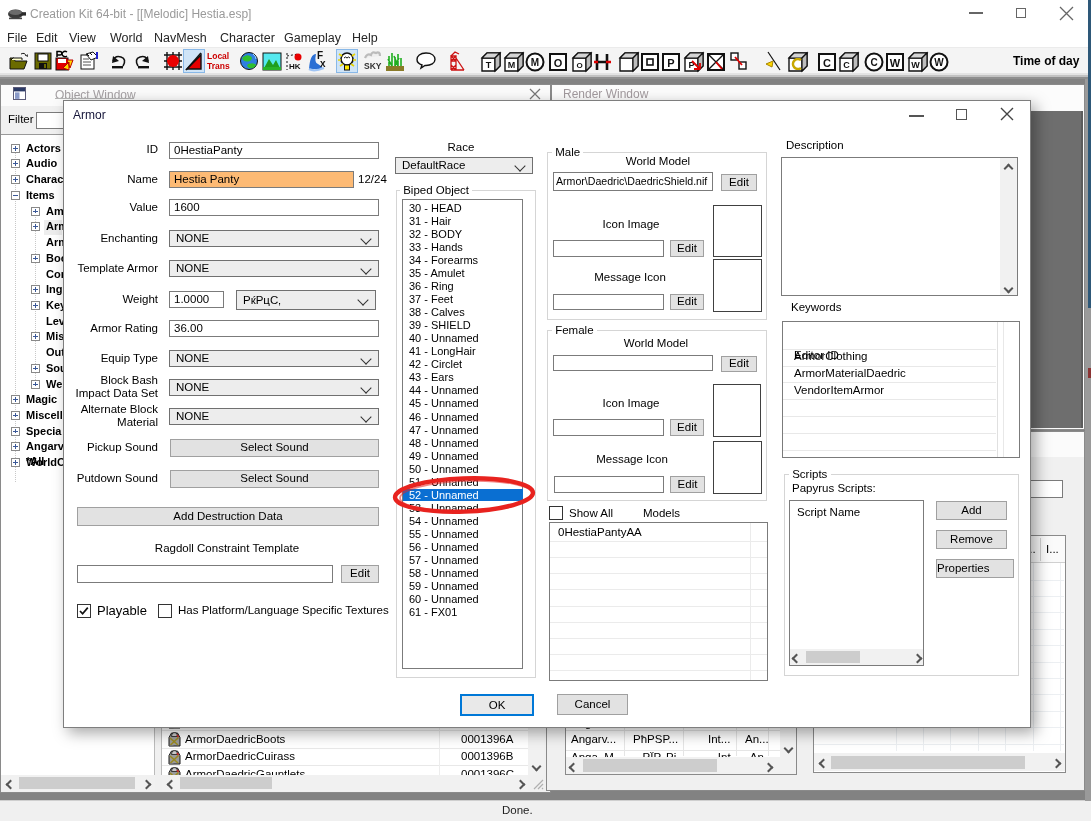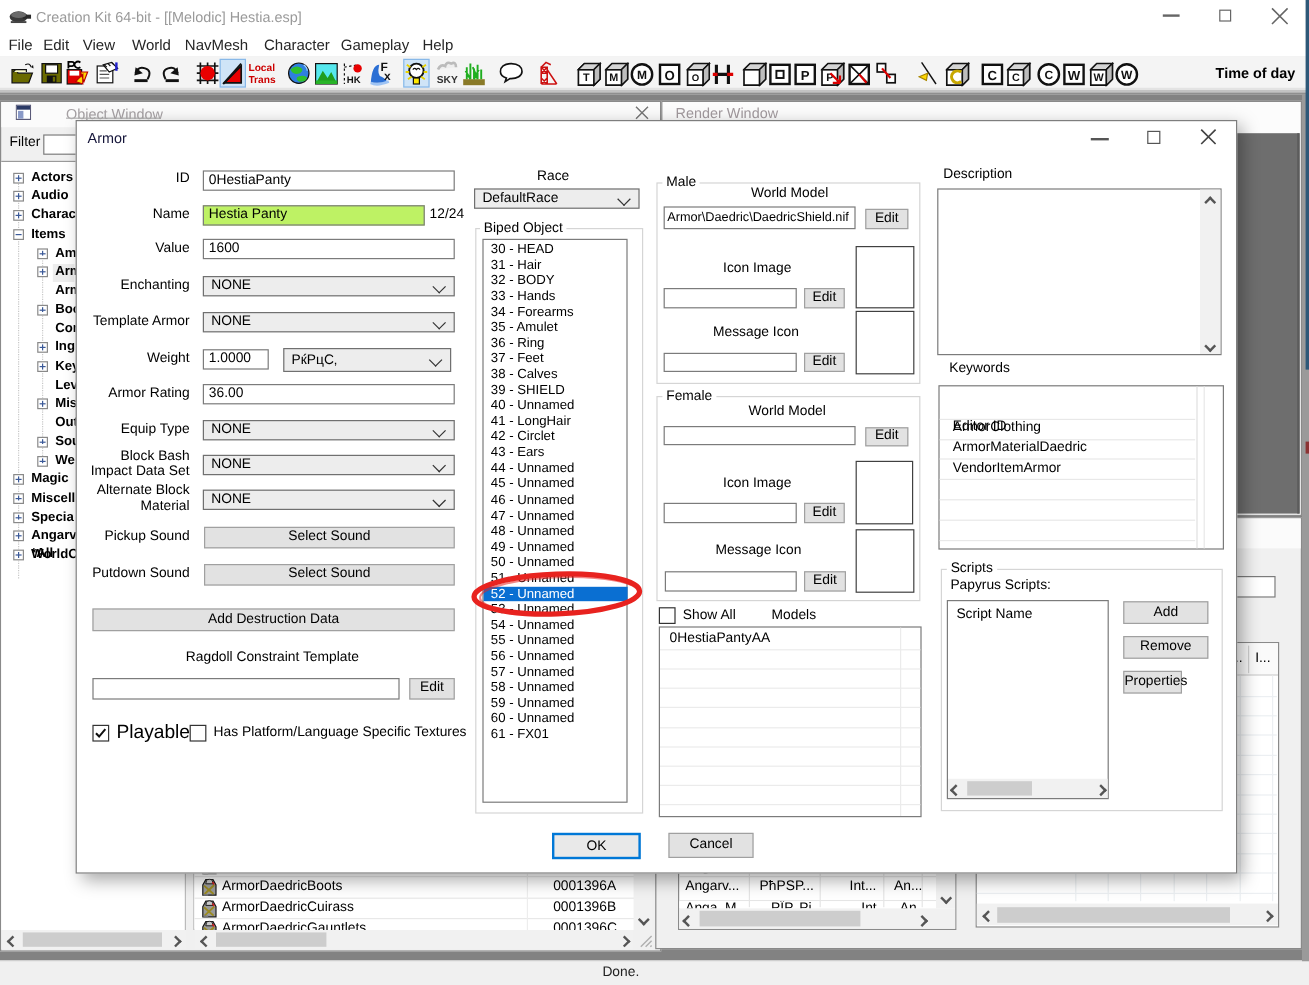--- a/index.html
+++ b/index.html
@@ -460,21 +460,21 @@
 <div class="a" style="left:0px;top:291.8px;width:158px;height:15.5px;line-height:15.5px;font-size:11.5px;color:#000;text-align:right;white-space:nowrap;">Weight</div>
 <div class="a" style="left:0px;top:320.8px;width:158px;height:15.5px;line-height:15.5px;font-size:11.5px;color:#000;text-align:right;white-space:nowrap;">Armor Rating</div>
 <div class="a" style="left:0px;top:350.8px;width:158px;height:15.5px;line-height:15.5px;font-size:11.5px;color:#000;text-align:right;white-space:nowrap;">Equip Type</div>
 <div class="a" style="left:0px;top:373.2px;width:158px;height:15.5px;line-height:15.5px;font-size:11.5px;color:#000;text-align:right;white-space:nowrap;">Block Bash</div>
 <div class="a" style="left:0px;top:386.2px;width:158px;height:15.5px;line-height:15.5px;font-size:11.5px;color:#000;text-align:right;white-space:nowrap;">Impact Data Set</div>
 <div class="a" style="left:0px;top:402.2px;width:158px;height:15.5px;line-height:15.5px;font-size:11.5px;color:#000;text-align:right;white-space:nowrap;">Alternate Block</div>
 <div class="a" style="left:0px;top:415.2px;width:158px;height:15.5px;line-height:15.5px;font-size:11.5px;color:#000;text-align:right;white-space:nowrap;">Material</div>
 <div class="a" style="left:0px;top:439.8px;width:158px;height:15.5px;line-height:15.5px;font-size:11.5px;color:#000;text-align:right;white-space:nowrap;">Pickup Sound</div>
 <div class="a" style="left:0px;top:471.2px;width:158px;height:15.5px;line-height:15.5px;font-size:11.5px;color:#000;text-align:right;white-space:nowrap;">Putdown Sound</div>
 <div class="a " style="left:169px;top:142px;width:210px;height:17px;background:#fff;border:1px solid #7b7b7b;box-sizing:border-box;font-size:11.5px;line-height:15px;padding-left:4px;white-space:nowrap;overflow:hidden">0HestiaPanty</div>
-<div class="a " style="left:169px;top:171px;width:185px;height:17px;background:#bef264;border:1px solid #7b7b7b;box-sizing:border-box;font-size:11.5px;line-height:15px;padding-left:4px;white-space:nowrap;overflow:hidden">Hestia Panty</div>
+<div class="a " style="left:169px;top:171px;width:185px;height:17px;background:#fdba74;border:1px solid #7b7b7b;box-sizing:border-box;font-size:11.5px;line-height:15px;padding-left:4px;white-space:nowrap;overflow:hidden">Hestia Panty</div>
 <div class="a " style="left:358px;top:171.8px;height:15.5px;line-height:15.5px;font-size:11.5px;color:#000;white-space:nowrap;text-align:right;">12/24</div>
 <div class="a " style="left:169px;top:199px;width:210px;height:17px;background:#fff;border:1px solid #7b7b7b;box-sizing:border-box;font-size:11.5px;line-height:15px;padding-left:4px;white-space:nowrap;overflow:hidden">1600</div>
 <div class="a " style="left:169px;top:230px;width:210px;height:17px;background:#ededed;border:1px solid #707070;box-sizing:border-box;font-size:11.5px;line-height:15px;padding-left:6px;white-space:nowrap;overflow:hidden">NONE</div>
 <div class="a chev" style="left:362px;top:234.5px"></div>
 <div class="a " style="left:169px;top:260px;width:210px;height:17px;background:#ededed;border:1px solid #707070;box-sizing:border-box;font-size:11.5px;line-height:15px;padding-left:6px;white-space:nowrap;overflow:hidden">NONE</div>
 <div class="a chev" style="left:362px;top:264.5px"></div>
 <div class="a " style="left:169px;top:291px;width:55px;height:17px;background:#fff;border:1px solid #7b7b7b;box-sizing:border-box;font-size:11.5px;line-height:15px;padding-left:4px;white-space:nowrap;overflow:hidden">1.0000</div>
 <div class="a " style="left:236px;top:290px;width:140px;height:20px;background:#ededed;border:1px solid #707070;box-sizing:border-box;font-size:11.5px;line-height:18px;padding-left:6px;white-space:nowrap;overflow:hidden">PќPцC‚</div>
 <div class="a chev" style="left:359px;top:296.0px"></div>
 <div class="a " style="left:169px;top:320px;width:210px;height:17px;background:#fff;border:1px solid #7b7b7b;box-sizing:border-box;font-size:11.5px;line-height:15px;padding-left:4px;white-space:nowrap;overflow:hidden">36.00</div>
@@ -487,21 +487,21 @@
 <div class="a " style="left:170px;top:439px;width:209px;height:18px;background:#e2e2e2;border:1px solid #a0a0a0;box-sizing:border-box;font-size:11.5px;line-height:15px;text-align:center;white-space:nowrap">Select Sound</div>
 <div class="a " style="left:170px;top:470px;width:209px;height:18px;background:#e2e2e2;border:1px solid #a0a0a0;box-sizing:border-box;font-size:11.5px;line-height:15px;text-align:center;white-space:nowrap">Select Sound</div>
 <div class="a " style="left:77px;top:507px;width:302px;height:19px;background:#e2e2e2;border:1px solid #a0a0a0;box-sizing:border-box;font-size:11.5px;line-height:16px;text-align:center;white-space:nowrap">Add Destruction Data</div>
 <div class="a" style="left:77px;top:541.2px;width:300px;height:15.5px;line-height:15.5px;font-size:11.5px;color:#000;text-align:center;white-space:nowrap;">Ragdoll Constraint Template</div>
 <div class="a " style="left:77px;top:565px;width:256px;height:18px;background:#fff;border:1px solid #7b7b7b;box-sizing:border-box;font-size:11.5px;line-height:16px;padding-left:4px;white-space:nowrap;overflow:hidden"></div>
 <div class="a " style="left:341px;top:565px;width:38px;height:18px;background:#e2e2e2;border:1px solid #a0a0a0;box-sizing:border-box;font-size:11.5px;line-height:15px;text-align:center;white-space:nowrap">Edit</div>
 <div class="a " style="left:77px;top:604px;width:14px;height:14px;background:#fff;border:1px solid #333;box-sizing:border-box"></div>
 <svg class="a" style="left:78px;top:605px" width="12" height="12" viewBox="0 0 12 12">
     <path d="M2 6 L4.6 8.8 L9.8 2.6" stroke="#111" stroke-width="1.7" fill="none"></path>
   </svg>
-<div class="a " style="left:97px;top:603.2px;height:15.5px;line-height:15.5px;font-size:16px;color:#000;white-space:nowrap;text-align:right;">Playable</div>
+<div class="a " style="left:97px;top:603.2px;height:15.5px;line-height:15.5px;font-size:13px;color:#000;white-space:nowrap;text-align:right;">Playable</div>
 <div class="a " style="left:158px;top:604px;width:14px;height:14px;background:#fff;border:1px solid #333;box-sizing:border-box"></div>
 <div class="a " style="left:178px;top:603.2px;height:15.5px;line-height:15.5px;font-size:11.5px;color:#000;white-space:nowrap;">Has Platform/Language Specific Textures</div>
 <div class="a" style="left:311px;top:140.2px;width:300px;height:15.5px;line-height:15.5px;font-size:11.5px;color:#000;text-align:center;white-space:nowrap;">Race</div>
 <div class="a " style="left:395px;top:157px;width:138px;height:17px;background:#ededed;border:1px solid #707070;box-sizing:border-box;font-size:11.5px;line-height:15px;padding-left:6px;white-space:nowrap;overflow:hidden">DefaultRace</div>
 <div class="a chev" style="left:516px;top:161.5px"></div>
 <div class="a " style="left:396px;top:190px;width:140px;height:488px;border:1px solid #d5d5d5;box-sizing:border-box"></div>
 <div class="a " style="left:400px;top:182.8px;height:15.5px;line-height:15.5px;font-size:11.5px;color:#000;white-space:nowrap;background:#fff">&nbsp;Biped Object&nbsp;</div>
 <div class="a " style="left:402px;top:199px;width:121px;height:470px;background:#fff;border:1px solid #7b7b7b;box-sizing:border-box"></div>
 <div class="a " style="left:409px;top:202px;width:112px;height:287px;font-size:11px;overflow:hidden">
     <div style="height:13.04px;line-height:13.04px">30 - HEAD</div>
@@ -605,21 +605,21 @@
 <div class="a " style="left:789px;top:466.8px;height:15.5px;line-height:15.5px;font-size:11.5px;color:#000;white-space:nowrap;background:#fff">&nbsp;Scripts&nbsp;</div>
 <div class="a " style="left:792px;top:481.2px;height:15.5px;line-height:15.5px;font-size:11.5px;color:#000;white-space:nowrap;">Papyrus Scripts:</div>
 <div class="a " style="left:789px;top:500px;width:135px;height:166px;background:#fff;border:1px solid #7b7b7b;box-sizing:border-box"></div>
 <div class="a " style="left:797px;top:505.2px;height:15.5px;line-height:15.5px;font-size:11.5px;color:#000;white-space:nowrap;">Script Name</div>
 <div class="a " style="left:790px;top:649px;width:133px;height:16px;background:#f1f1f1"></div>
 <div class="a" style="left:793px;top:654.5px;width:5px;height:5px;border-left:2px solid #555;border-top:2px solid #555;transform:rotate(-45deg)"></div>
 <div class="a" style="left:914px;top:654.5px;width:5px;height:5px;border-left:2px solid #555;border-top:2px solid #555;transform:rotate(135deg)"></div>
 <div class="a " style="left:806px;top:651px;width:54px;height:12px;background:#cdcdcd"></div>
 <div class="a " style="left:936px;top:501px;width:71px;height:19px;background:#e2e2e2;border:1px solid #a0a0a0;box-sizing:border-box;font-size:11.5px;line-height:16px;text-align:center;white-space:nowrap">Add</div>
 <div class="a " style="left:936px;top:530px;width:71px;height:19px;background:#e2e2e2;border:1px solid #a0a0a0;box-sizing:border-box;font-size:11.5px;line-height:16px;text-align:center;white-space:nowrap">Remove</div>
-<div class="a " style="left:936px;top:559px;width:49px;height:19px;background:#e2e2e2;border:1px solid #a0a0a0;box-sizing:border-box;font-size:11.5px;line-height:16px;text-align:center;white-space:nowrap">Properties</div>
+<div class="a " style="left:936px;top:559px;width:78px;height:19px;background:#e2e2e2;border:1px solid #a0a0a0;box-sizing:border-box;font-size:11.5px;line-height:16px;white-space:nowrap">Properties</div>
 <div class="a " style="left:460px;top:694px;width:74px;height:22px;background:#e9e9e9;border:2px solid #0078d7;box-sizing:border-box;font-size:11.5px;line-height:19px;text-align:center;white-space:nowrap">OK</div>
 <div class="a " style="left:557px;top:694px;width:71px;height:21px;background:#e2e2e2;border:1px solid #a0a0a0;box-sizing:border-box;font-size:11.5px;line-height:18px;text-align:center;white-space:nowrap">Cancel</div>
 <svg class="a" style="left:390px;top:474px" width="150" height="44" viewBox="0 0 150 44">
     <g transform="rotate(-2 74 21)">
       <ellipse cx="74" cy="21" rx="69" ry="16.6" fill="none" stroke="#e8231f" stroke-width="4.4"></ellipse>
       <ellipse cx="76" cy="22" rx="66" ry="15" fill="none" stroke="#e8231f" stroke-width="1.8" opacity="0.55"></ellipse>
     </g>
   </svg>
 
 </body></html>

